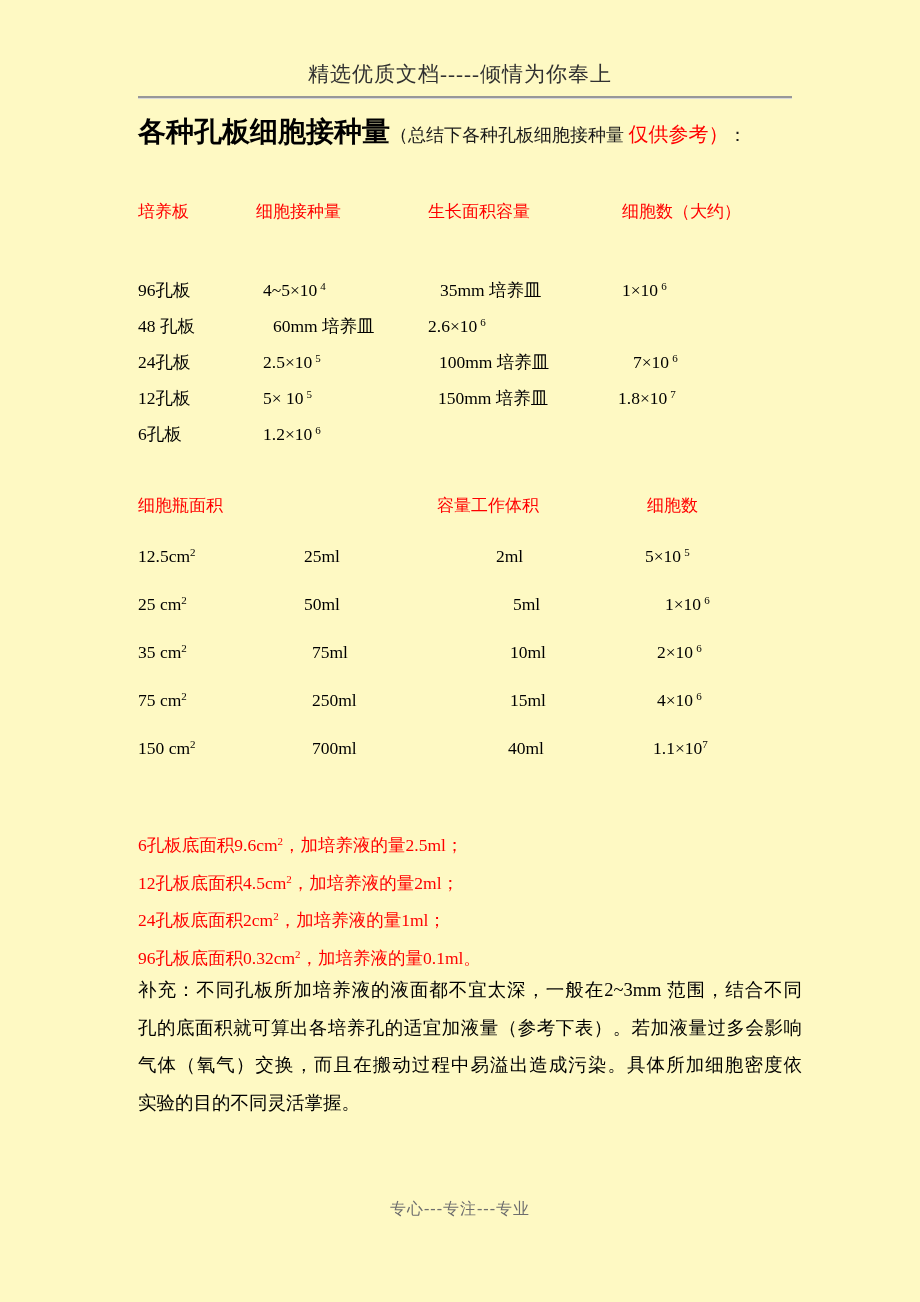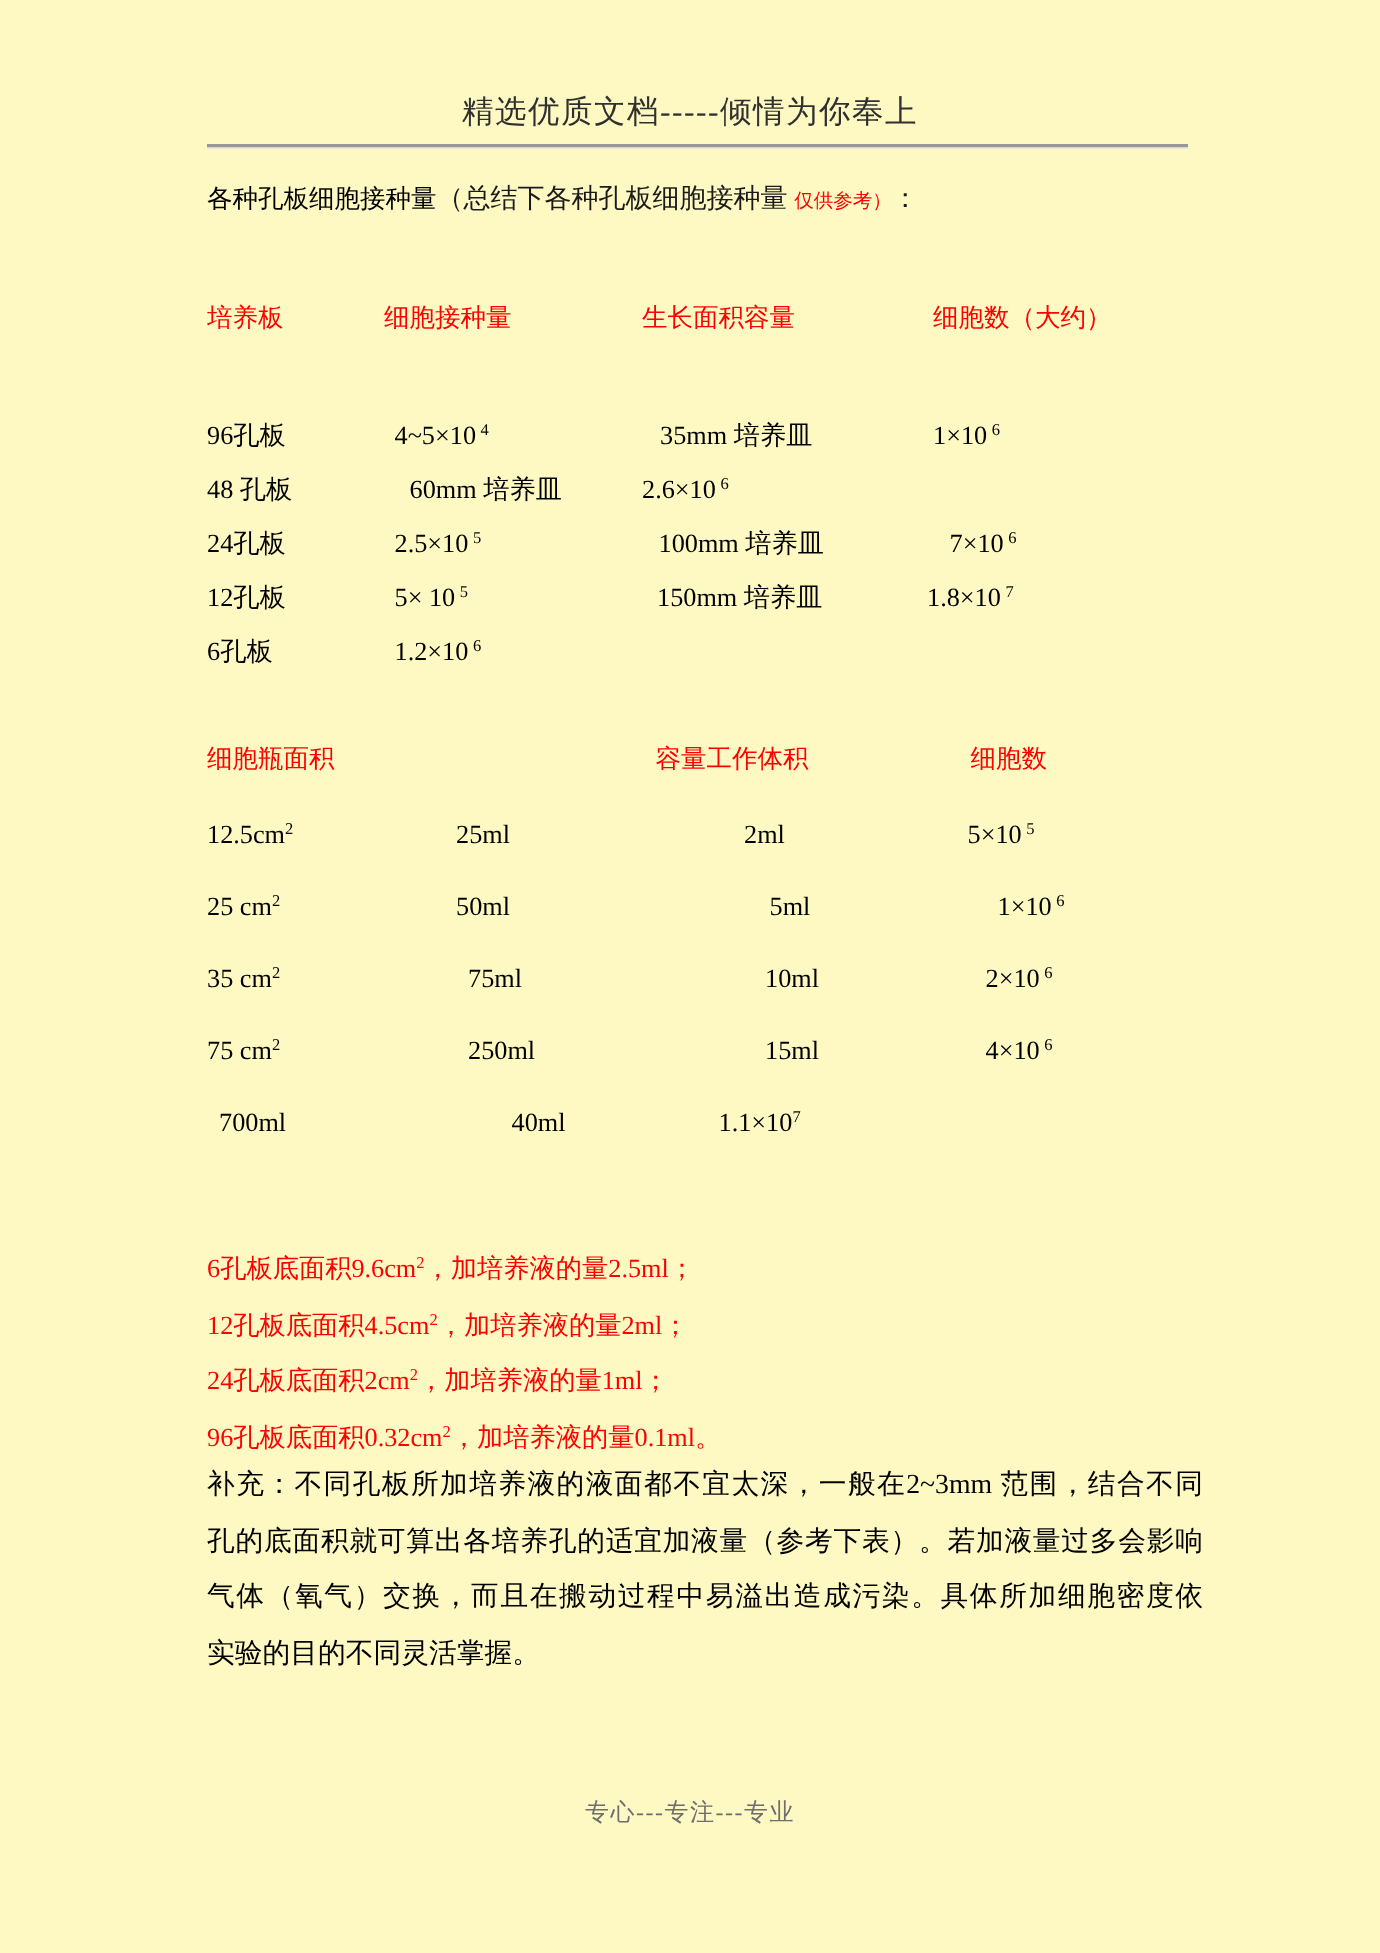--- a/index.html
+++ b/index.html
@@ -26,23 +26,23 @@
     box-shadow: 0 1px 0 #d9d9d9;
   }
   .doc-footer {
     top: 1196px; left: 0; width: 920px;
     text-align: center; font-size: 16px; line-height: 26px;
     color: #6e6e6e; letter-spacing: 1px;
   }
 
   
   .doc-title-line { top: 116px; left: 138px; width: 700px; line-height: 32px; white-space: nowrap; }
-  .title-main { font-size: 17px; font-weight: normal; color: #000; }
+  .title-main { font-size: 28px; font-weight: bold; color: #000; }
   .title-note { font-size: 18px; color: #1a1a1a; }
-  .title-note-red { font-size: 13px; color: var(--red); }
+  .title-note-red { font-size: 20px; color: var(--red); }
 
   
   .t-row { display: grid; }
   .t1 .t-row { grid-template-columns: 118px 172px 190px auto; }
   .t2 .t-row { grid-template-columns: 166px 167px 174px auto; }
   .t-head { line-height: 20px; font-size: 17px; color: var(--red); }
   .t1 { top: 202px; left: 138px; width: 664px; font-size: 17.5px; }
   .t1 .t-head { margin-bottom: 50px; }
   .t1 .t-row.data { line-height: 36px; }
   .t2 { top: 496px; left: 138px; width: 664px; font-size: 17.5px; }
@@ -150,20 +150,21 @@
       <div class="pl39">10ml</div>
       <div class="pl12"><span>2×10</span><sup class="gap">6</sup></div>
     </div>
     <div class="t-row data">
       <div><span>75 cm</span><sup>2</sup></div>
       <div class="pl8">250ml</div>
       <div class="pl39">15ml</div>
       <div class="pl12"><span>4×10</span><sup class="gap">6</sup></div>
     </div>
     <div class="t-row data">
+      <div><span>150 cm</span><sup>2</sup></div>
       <div class="pl8">700ml</div>
       <div class="pl37">40ml</div>
       <div class="pl8"><span>1.1×10</span><sup>7</sup></div>
     </div>
   </div>
 
   <div class="abs notes">
     <div class="note-line"><span>6孔板底面积9.6cm</span><sup>2</sup><span>，加培养液的量2.5ml；</span></div>
     <div class="note-line"><span>12孔板底面积4.5cm</span><sup>2</sup><span>，加培养液的量2ml；</span></div>
     <div class="note-line"><span>24孔板底面积2cm</span><sup>2</sup><span>，加培养液的量1ml；</span></div>

